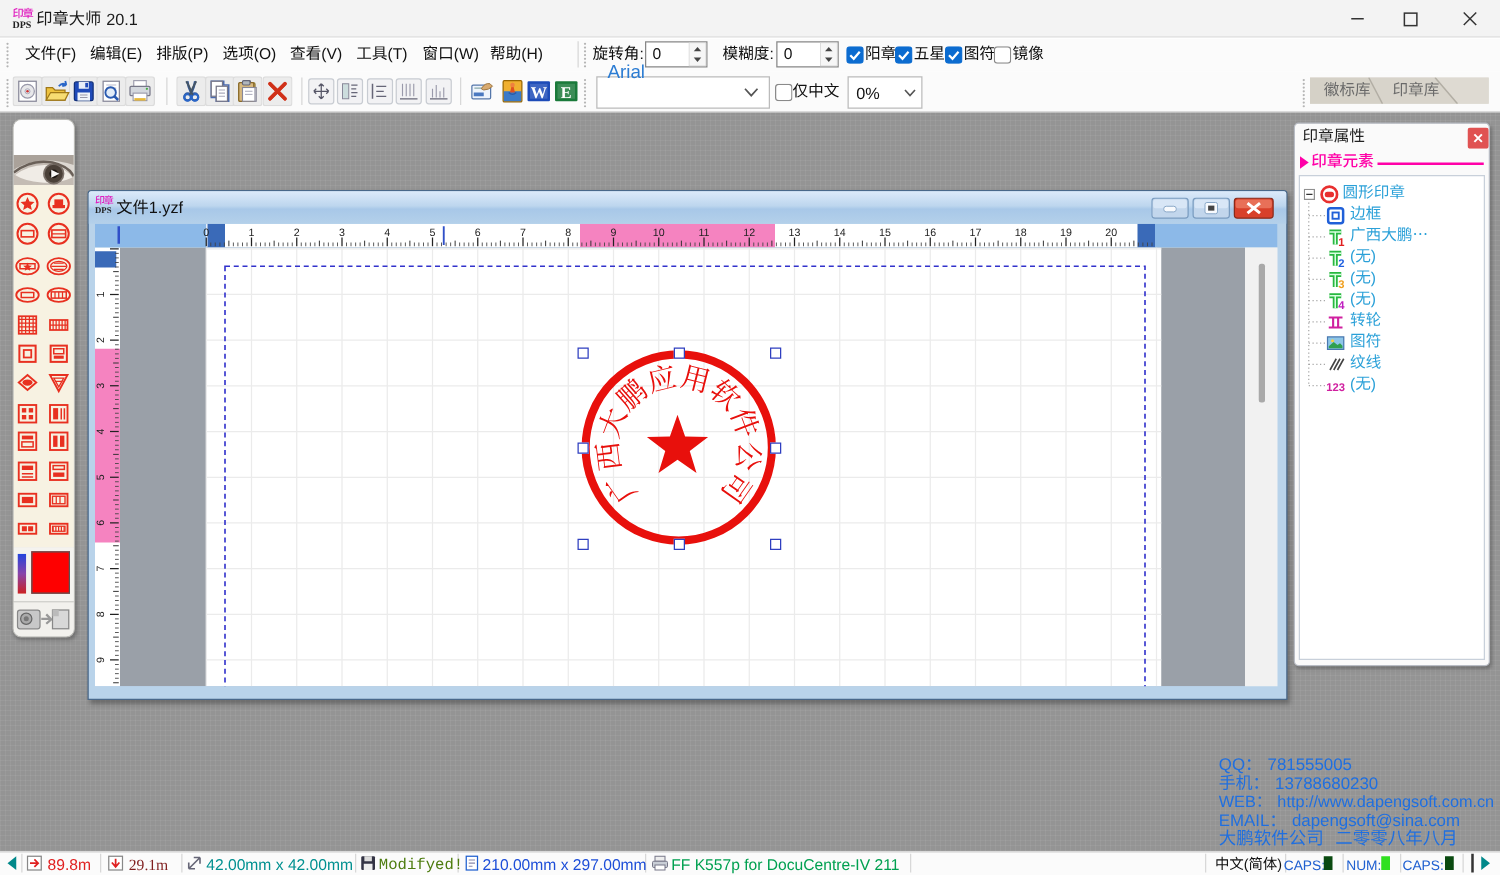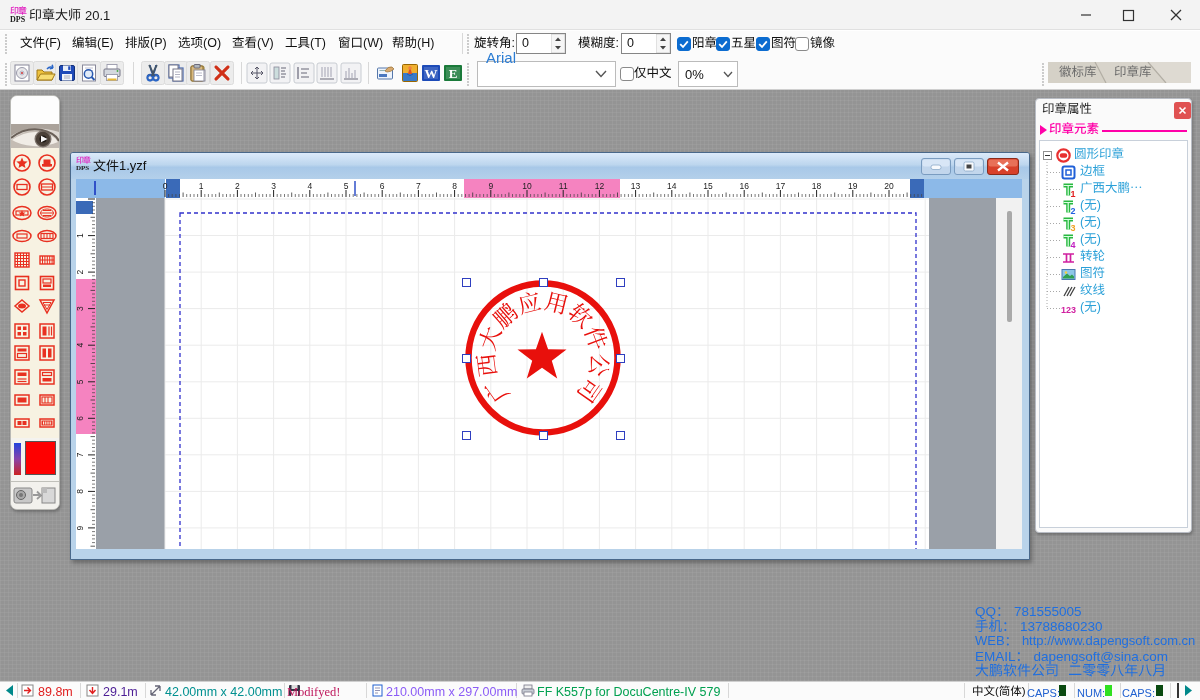--- a/index.html
+++ b/index.html
@@ -1193,44 +1193,44 @@
 <div style="position:absolute;left:1170px;top:683px;width:1px;height:15px;background:#d8d8d8"></div>
 <svg class="abs" style="left:21px;top:684px" width="13" height="13">
     <rect x="1" y="1" width="11" height="11" fill="#fff" stroke="#888"></rect>
     <path d="M3 6.5 L9 6.5 M6.5 3.5 L9.5 6.5 L6.5 9.5" stroke="#e02020" stroke-width="1.4" fill="none"></path>
   </svg>
 <div style="position:absolute;left:38px;top:685px;font-size:12.5px;color:#e02020;font-family:'Liberation Sans'">89.8m</div>
 <svg class="abs" style="left:86px;top:684px" width="13" height="13">
     <rect x="1" y="1" width="11" height="11" fill="#fff" stroke="#888"></rect>
     <path d="M6.5 3 L6.5 9 M3.5 6 L6.5 9.5 L9.5 6" stroke="#e02020" stroke-width="1.4" fill="none"></path>
   </svg>
-<div style="position:absolute;left:103px;top:685px;font-size:12.5px;color:#4c1d95;font-family:Liberation Sans, sans-serif">29.1m</div>
+<div style="position:absolute;left:103px;top:685px;font-size:12.5px;color:#7f1d1d;font-family:Liberation Serif, serif">29.1m</div>
 <svg class="abs" style="left:149px;top:684px" width="14" height="13">
     <path d="M2 11 L11 2 M2 11 L2 6 M2 11 L7 11 M11 2 L6 2 M11 2 L11 7" stroke="#667" stroke-width="1.3" fill="none"></path>
   </svg>
 <div style="position:absolute;left:165px;top:685px;font-size:12.5px;color:#009090;font-family:'Liberation Sans'">42.00mm x 42.00mm</div>
 <svg class="abs" style="left:288px;top:684px" width="13" height="13">
     <rect x="1" y="1" width="11" height="11" fill="#334" rx="1"></rect>
     <rect x="3.5" y="1" width="6" height="4" fill="#ddd"></rect>
     <rect x="3" y="7" width="7" height="5" fill="#eee"></rect>
   </svg>
-<div style="position:absolute;left:287px;top:685px;font-size:12.5px;color:#be185d;font-family:Liberation Serif, serif">Modifyed!</div>
+<div style="position:absolute;left:303px;top:685px;font-size:12.5px;color:#4d7c0f;font-family:Liberation Mono, monospace">Modifyed!</div>
 <svg class="abs" style="left:371px;top:684px" width="13" height="13">
     <rect x="2" y="1" width="9" height="11" fill="#fff" stroke="#2060d0"></rect>
     <line x1="4" y1="4" x2="9" y2="4" stroke="#88a" stroke-width="0.9"></line>
     <line x1="4" y1="6.5" x2="9" y2="6.5" stroke="#88a" stroke-width="0.9"></line>
     <line x1="4" y1="9" x2="7" y2="9" stroke="#88a" stroke-width="0.9"></line>
   </svg>
-<div style="position:absolute;left:386px;top:685px;font-size:12.5px;color:#8b5cf6;font-family:'Liberation Sans'">210.00mm x 297.00mm</div>
+<div style="position:absolute;left:386px;top:685px;font-size:12.5px;color:#1d4ed8;font-family:'Liberation Sans'">210.00mm x 297.00mm</div>
 <svg class="abs" style="left:521px;top:684px" width="14" height="13">
     <rect x="3" y="1" width="8" height="4" fill="#eee" stroke="#778" stroke-width="0.8"></rect>
     <rect x="1" y="5" width="12" height="5" rx="1" fill="#c9ced6" stroke="#778" stroke-width="0.8"></rect>
     <rect x="3" y="8" width="8" height="4" fill="#fff" stroke="#778" stroke-width="0.8"></rect>
   </svg>
-<div style="position:absolute;left:537px;top:685px;font-size:12.5px;color:#00a050;font-family:'Liberation Sans'">FF K557p for DocuCentre-IV 579</div>
+<div style="position:absolute;left:537px;top:685px;font-size:12.5px;color:#00a050;font-family:'Liberation Sans'">FF K557p for DocuCentre-IV 211</div>
 <svg class="" style="position:absolute;overflow:visible;left:972px;top:685px;" width="54" height="15" fill="#111">
     <use href="#g36" transform="translate(0.0,10.1) scale(0.01150,-0.01150)"></use>
     <use href="#g6" transform="translate(11.5,10.1) scale(0.01150,-0.01150)"></use>
     <text x="23.0" y="10.1" font-family="Liberation Sans" font-size="11.5" font-weight="normal" fill="#111">(</text>
     <use href="#g77" transform="translate(26.8,10.1) scale(0.01150,-0.01150)"></use>
     <use href="#g78" transform="translate(38.3,10.1) scale(0.01150,-0.01150)"></use>
     <text x="49.8" y="10.1" font-family="Liberation Sans" font-size="11.5" font-weight="normal" fill="#111">)</text>
   </svg>
 <div style="position:absolute;left:1027px;top:687px;width:31px;text-align:right;font-size:11px;color:#2060d0;font-family:'Liberation Sans'">CAPS:</div>
 <div style="position:absolute;left:1059px;top:685px;width:7px;height:11px;background:#0a4a10"></div>

